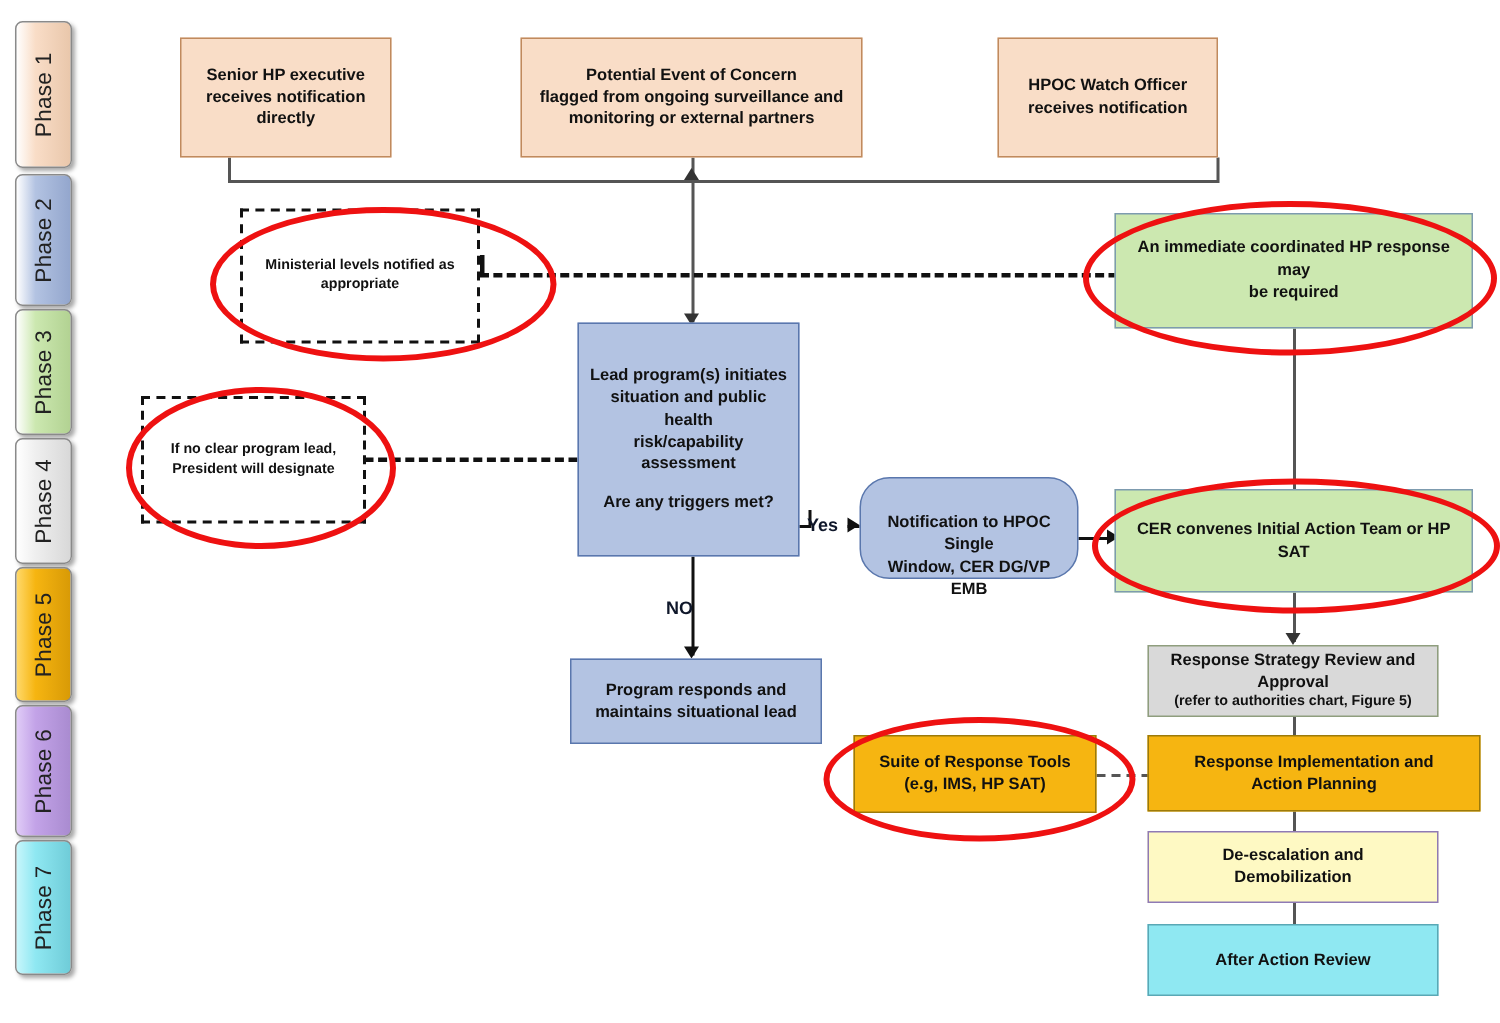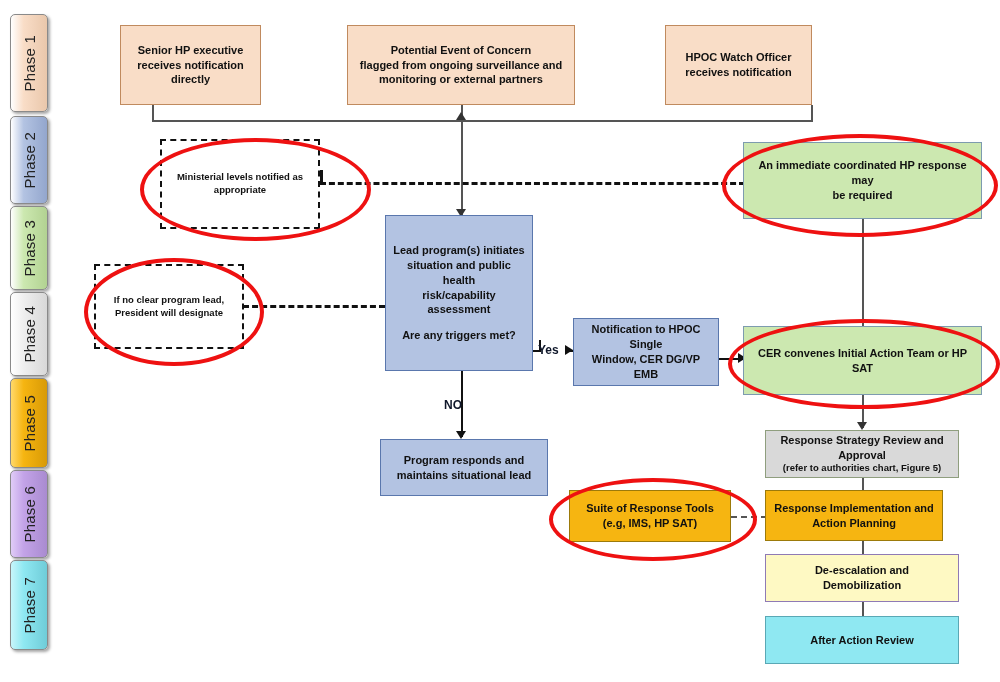--- a/index.html
+++ b/index.html
@@ -169,21 +169,21 @@
   </div>
 
   <div class="box blue" style="left:385px;top:215px;width:148px;height:156px;">
     <div>Lead program(s) initiates</div>
     <div>situation and public health</div>
     <div>risk/capability assessment</div>
     <div style="height:11px;"></div>
     <div>Are any triggers met?</div>
   </div>
 
-  <div class="box blue" style="left:573px;top:318px;width:146px;height:68px;justify-content:flex-start;padding-top:3px;">
+  <div class="box blue" style="left:573px;top:318px;width:146px;height:68px;justify-content:flex-start;padding-top:22px;border-radius:20px;">
     <div>Notification to HPOC Single</div>
     <div>Window, CER DG/VP EMB</div>
   </div>
 
   <div class="box green" style="left:743px;top:142px;width:239px;height:77px;">
     <div>An immediate coordinated HP response may</div>
     <div>be required</div>
   </div>
 
   <div class="box green" style="left:743px;top:326px;width:239px;height:69px;">
@@ -199,21 +199,21 @@
     <div>Suite of Response Tools</div>
     <div>(e.g, IMS, HP SAT)</div>
   </div>
 
   <div class="box grey" style="left:765px;top:430px;width:194px;height:48px;">
     <div>Response Strategy Review and</div>
     <div>Approval</div>
     <div class="sub">(refer to authorities chart, Figure 5)</div>
   </div>
 
-  <div class="box orange" style="left:765px;top:490px;width:178px;height:51px;text-align:center;">
+  <div class="box orange" style="left:765px;top:490px;width:222px;height:51px;text-align:center;">
     <div>Response Implementation and</div>
     <div>Action Planning</div>
   </div>
 
   <div class="box purple" style="left:765px;top:554px;width:194px;height:48px;">
     <div>De-escalation and</div>
     <div>Demobilization</div>
   </div>
 
   <div class="box cyan" style="left:765px;top:616px;width:194px;height:48px;">

